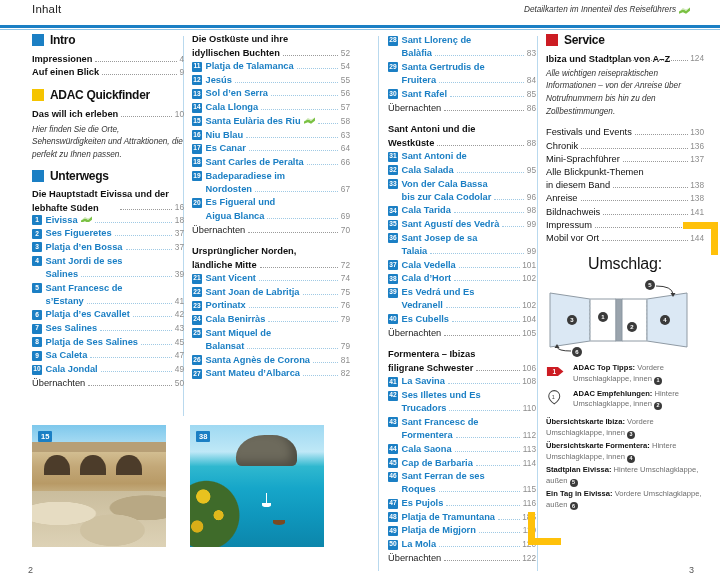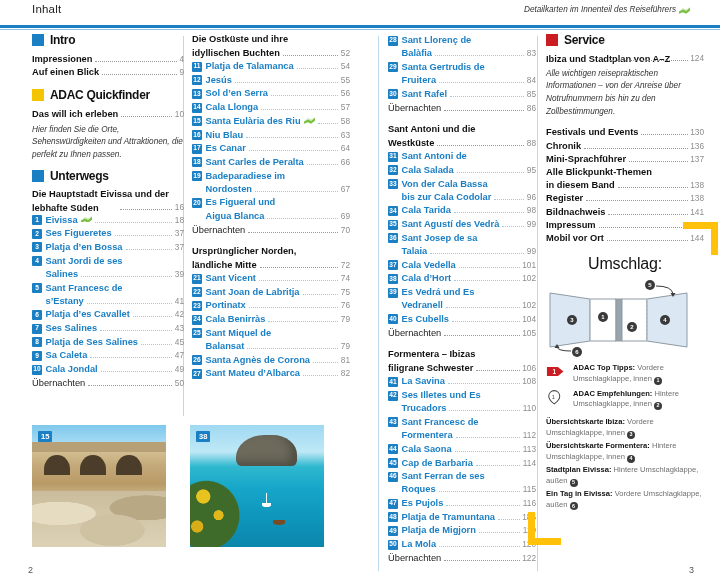--- a/index.html
+++ b/index.html
@@ -36,21 +36,21 @@
   .sec-head .txt{font-size:12px;font-weight:bold;color:#111;letter-spacing:-.3px;line-height:1.05;}
 
   
   .grp{margin-bottom:9px;}
   .grp-title{font-size:9.3px;font-weight:bold;color:#111;line-height:1.28;margin-bottom:1px;}
   .row{display:flex;align-items:baseline;font-size:9.3px;line-height:1.42;}
   .row .lbl{white-space:nowrap;}
   .row .dots{flex:1 1 auto;border-bottom:1.4px dotted #9a9a9a;margin:0 2.5px 2.5px 3px;min-width:6px;}
   .row .pg{color:#8d8d8d;font-size:8.3px;white-space:nowrap;}
 
-  .row.plain .lbl{color:#111;font-weight:bold;}
+  .row.plain .lbl{color:#111;font-weight:normal;}
   .row.bold .lbl{color:#111;font-weight:bold;}
 
   
   .poi-wrap{display:flex;align-items:flex-start;gap:3.5px;margin-bottom:.5px;}
   .badge{
     flex:0 0 auto;display:inline-flex;align-items:center;justify-content:center;
     width:10px;height:10px;background:#1b7fc4;color:#fff;
     font-size:6.6px;font-weight:bold;line-height:1;border-radius:1px;margin-top:1.5px;
   }
   .poi-body{flex:1 1 auto;min-width:0;}
@@ -838,21 +838,21 @@
         </div>
         <div class="row plain">
           <span class="lbl">Alle Blickpunkt-Themen</span>
         </div>
         <div class="row plain">
           <span class="lbl">in diesem Band</span>
           <span class="dots"></span>
           <span class="pg">138</span>
         </div>
         <div class="row plain">
-          <span class="lbl">Register</span>
+          <span class="lbl">Anreise</span>
           <span class="dots"></span>
           <span class="pg">138</span>
         </div>
         <div class="row plain">
           <span class="lbl">Bildnachweis</span>
           <span class="dots"></span>
           <span class="pg">141</span>
         </div>
         <div class="row plain">
           <span class="lbl">Impressum</span>

